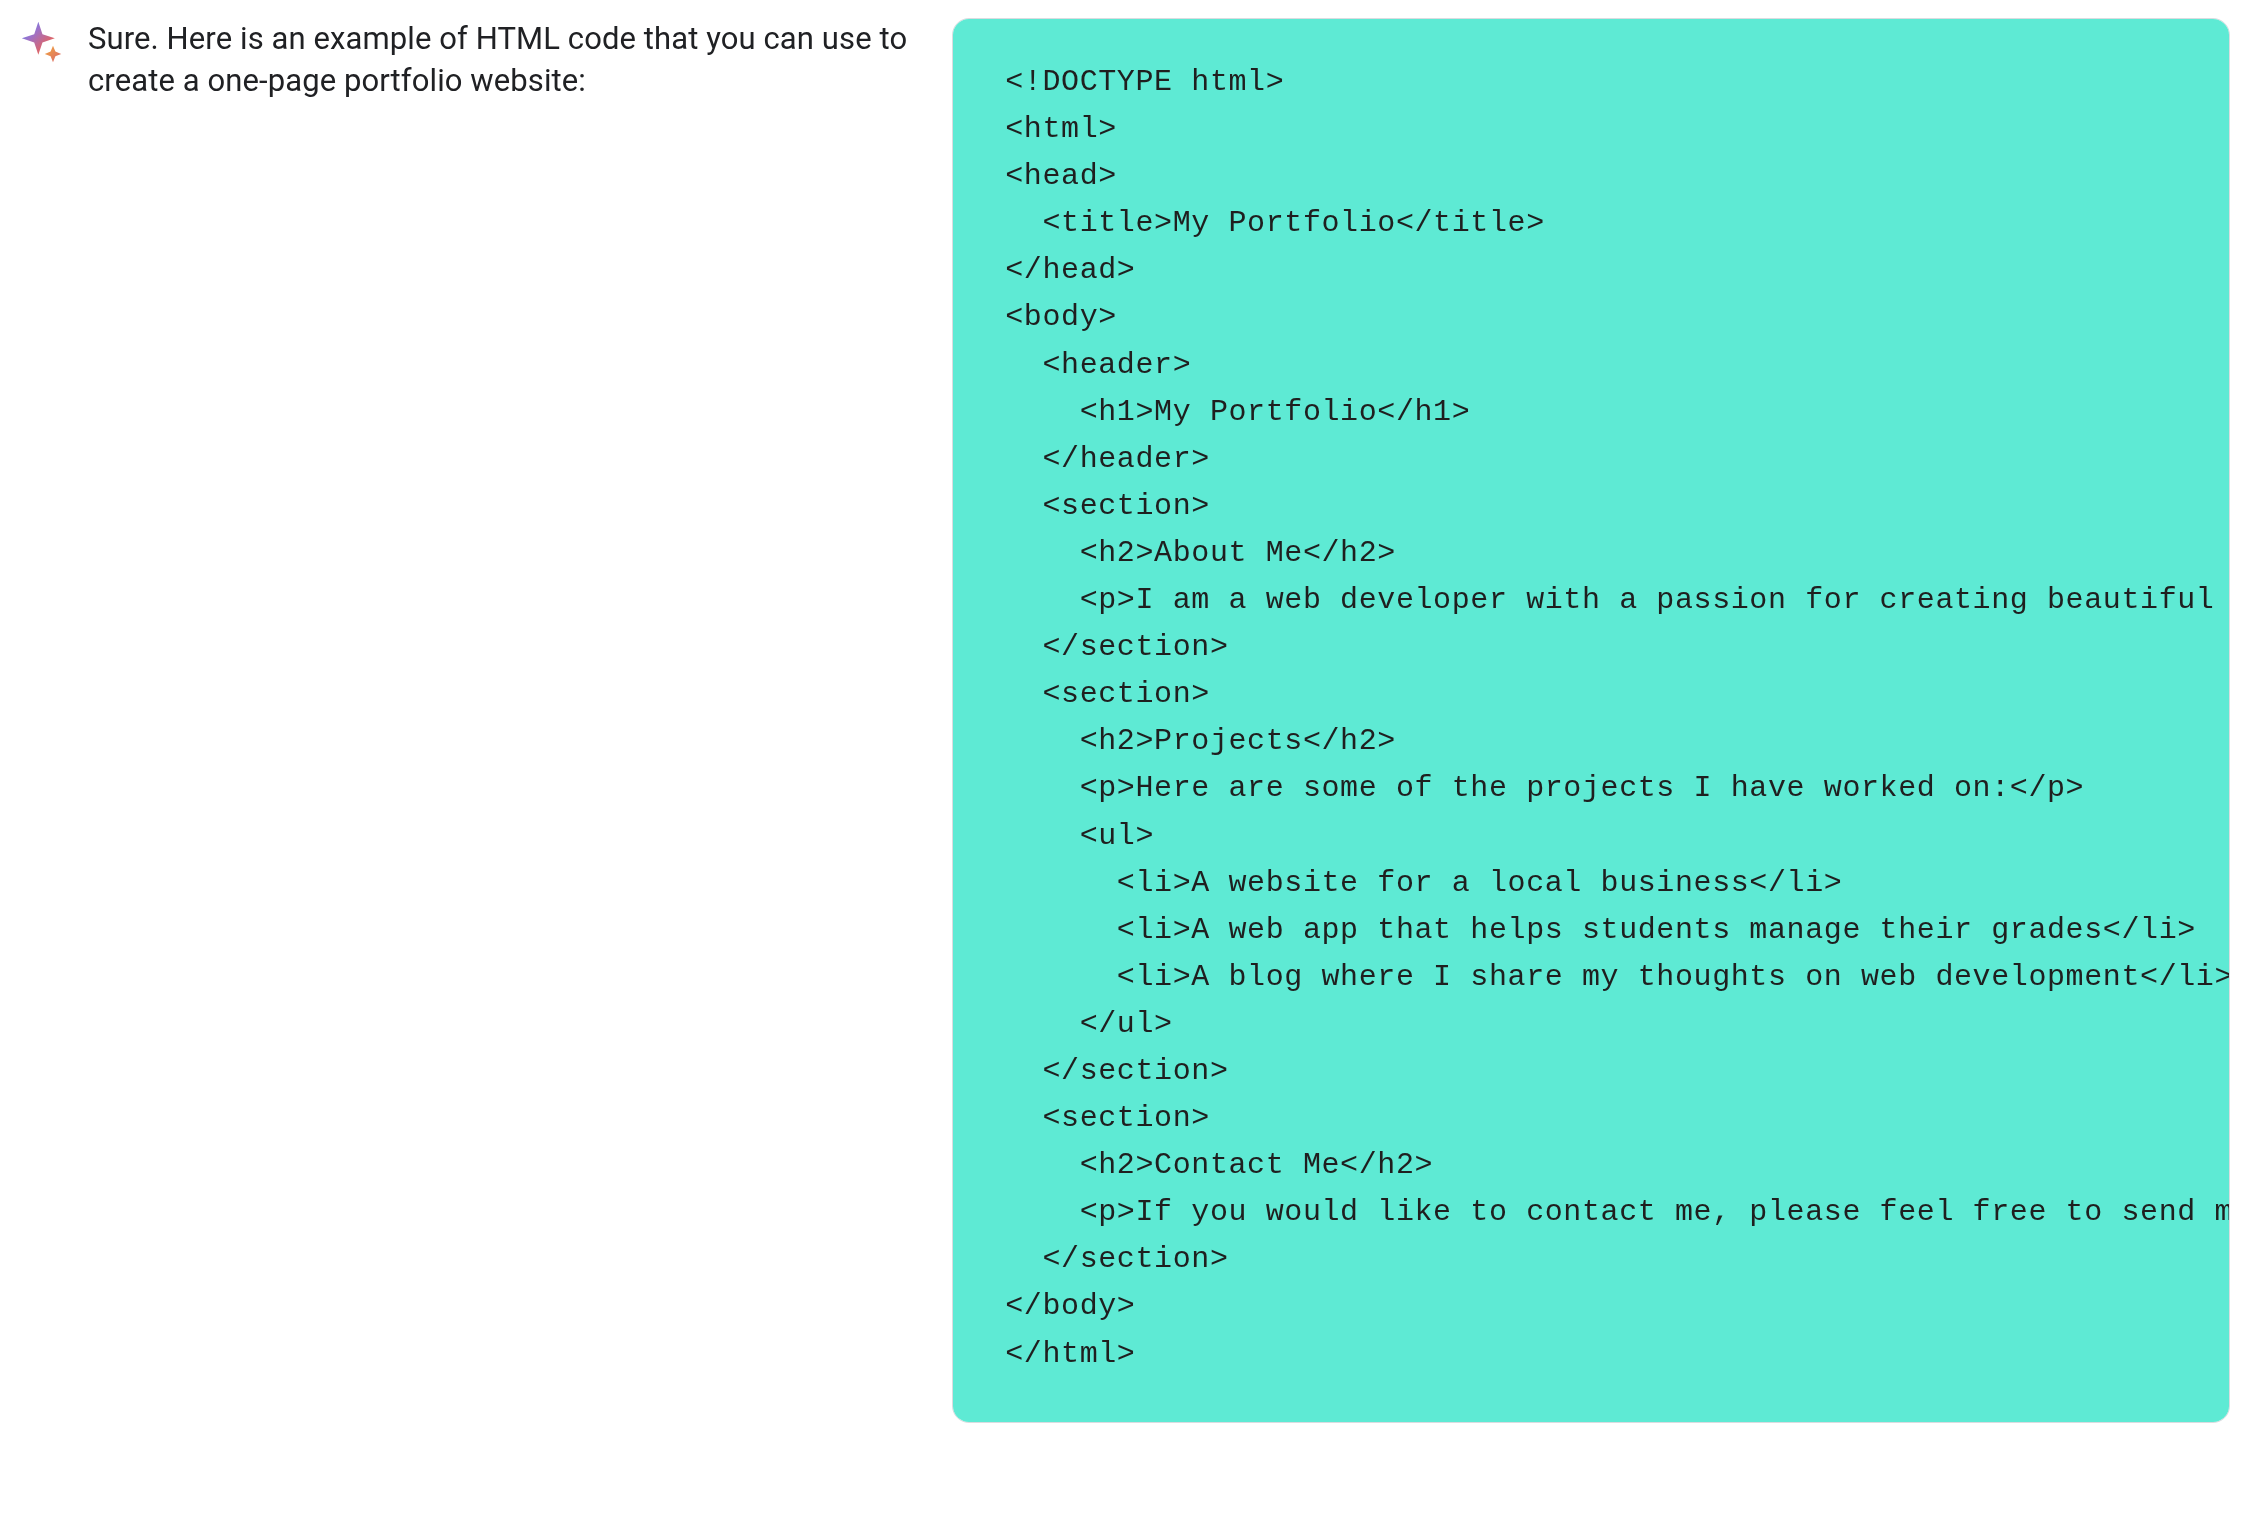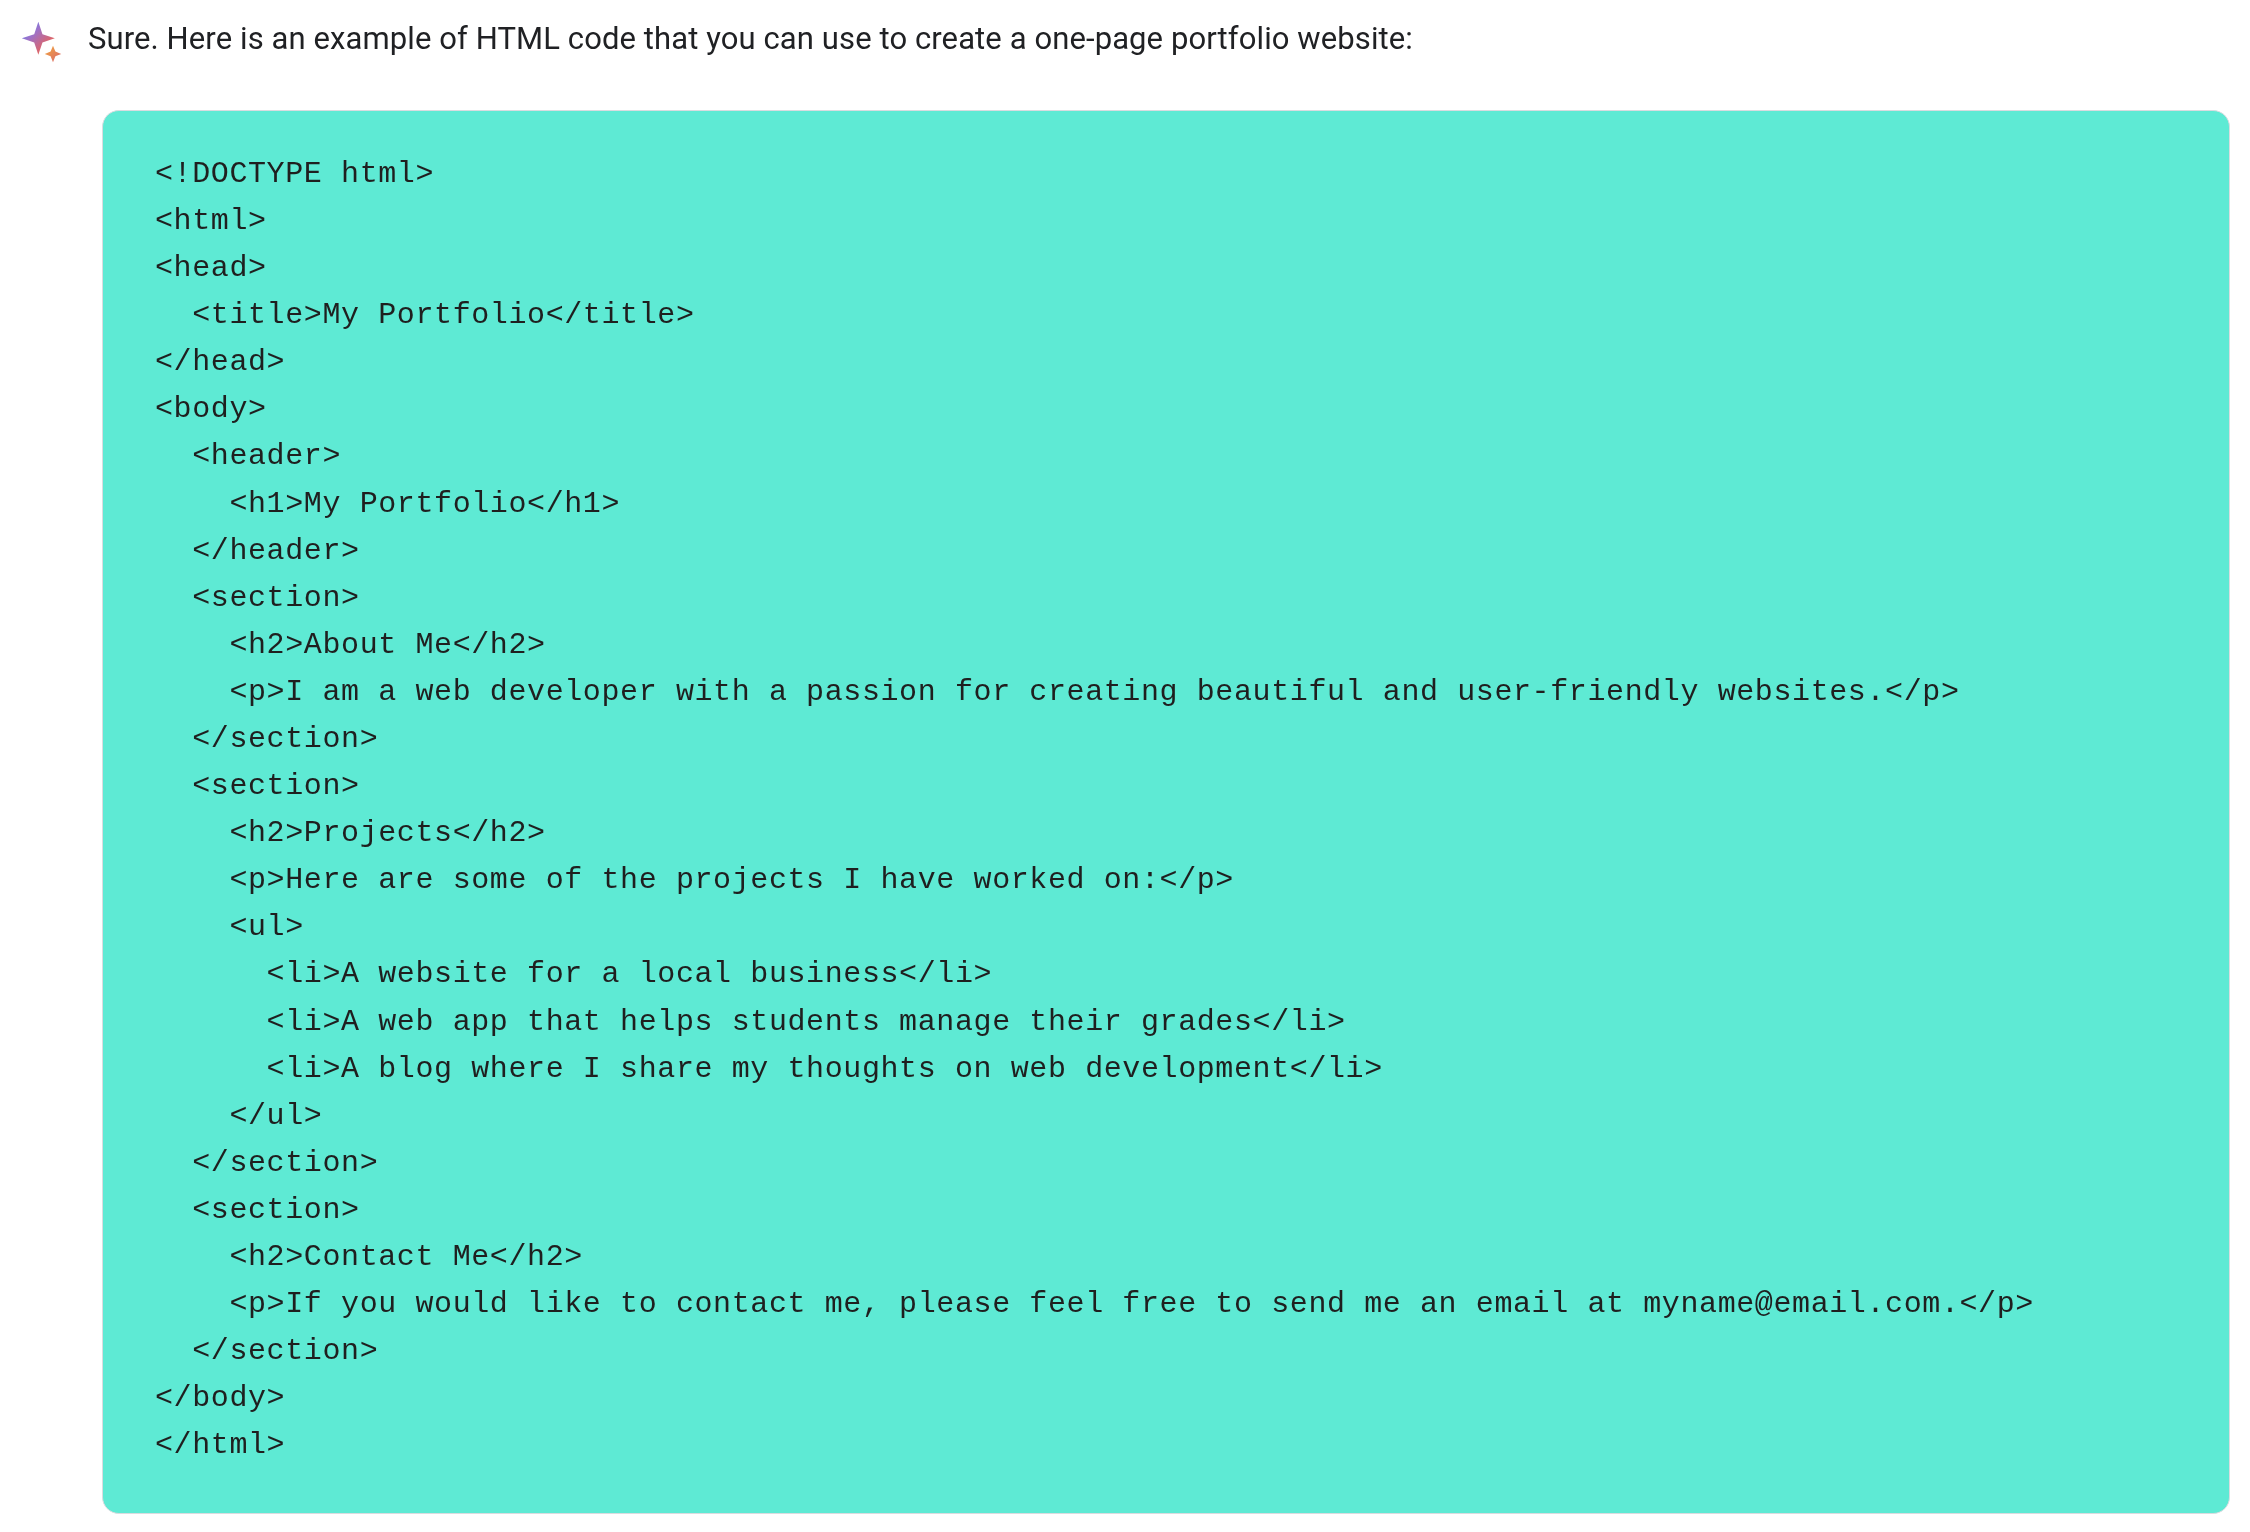--- a/index.html
+++ b/index.html
@@ -17,22 +17,21 @@
     align-items: flex-start;
     gap: 24px;
   }
   .sparkle-wrap {
     flex: 0 0 auto;
     margin-top: 2px;
   }
   .content-col {
     flex: 1 1 auto;
     display: flex;
-    flex-direction: column;
-    gap: 50px;
+    gap: 24px;
   }
   .intro-text {
     font-size: 31px;
     line-height: 1.35;
     color: #202124;
     letter-spacing: 0.1px;
   }
   .code-block {
     border: 1px solid #dadce0;
     border-radius: 17px;

